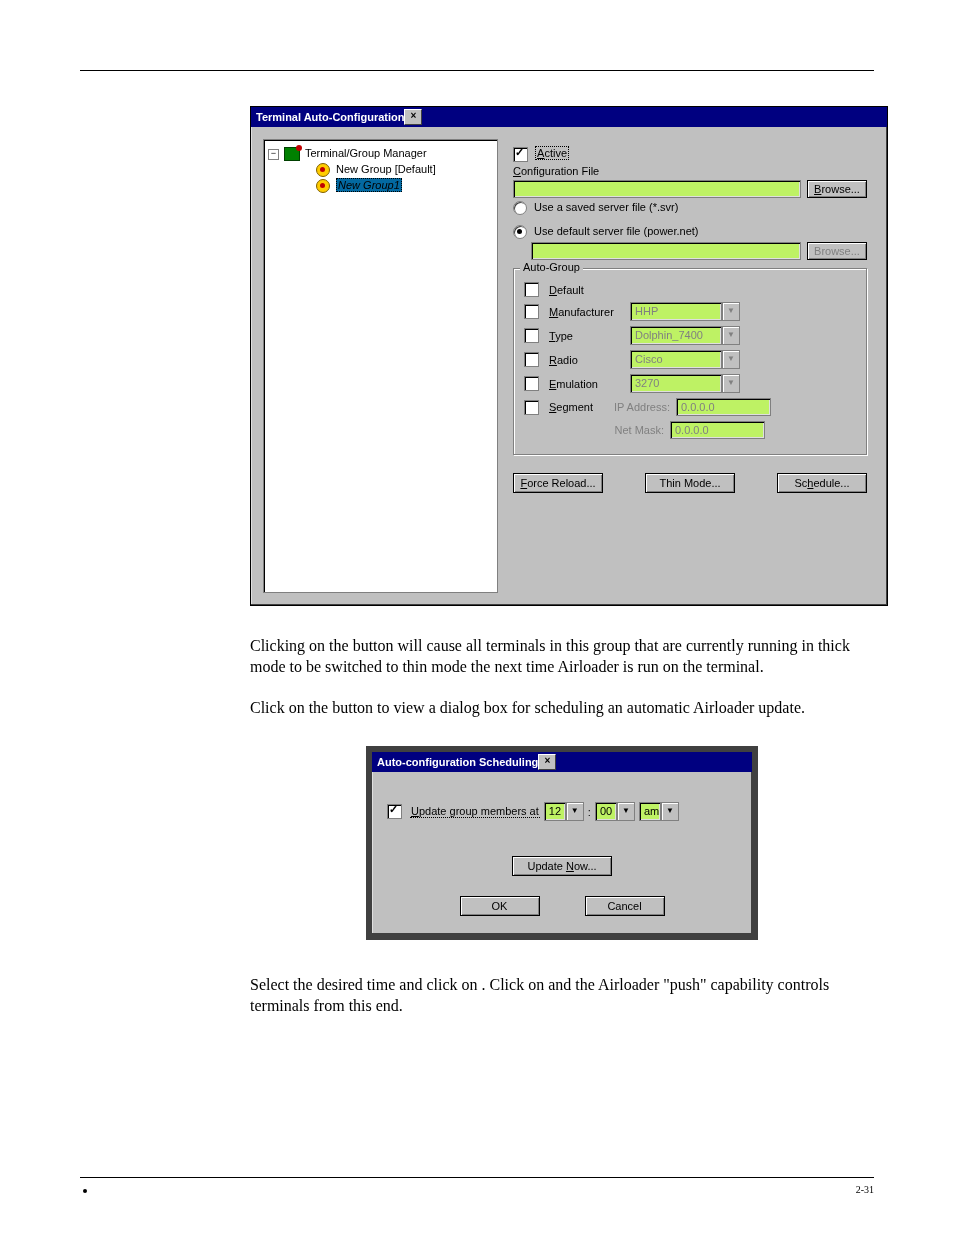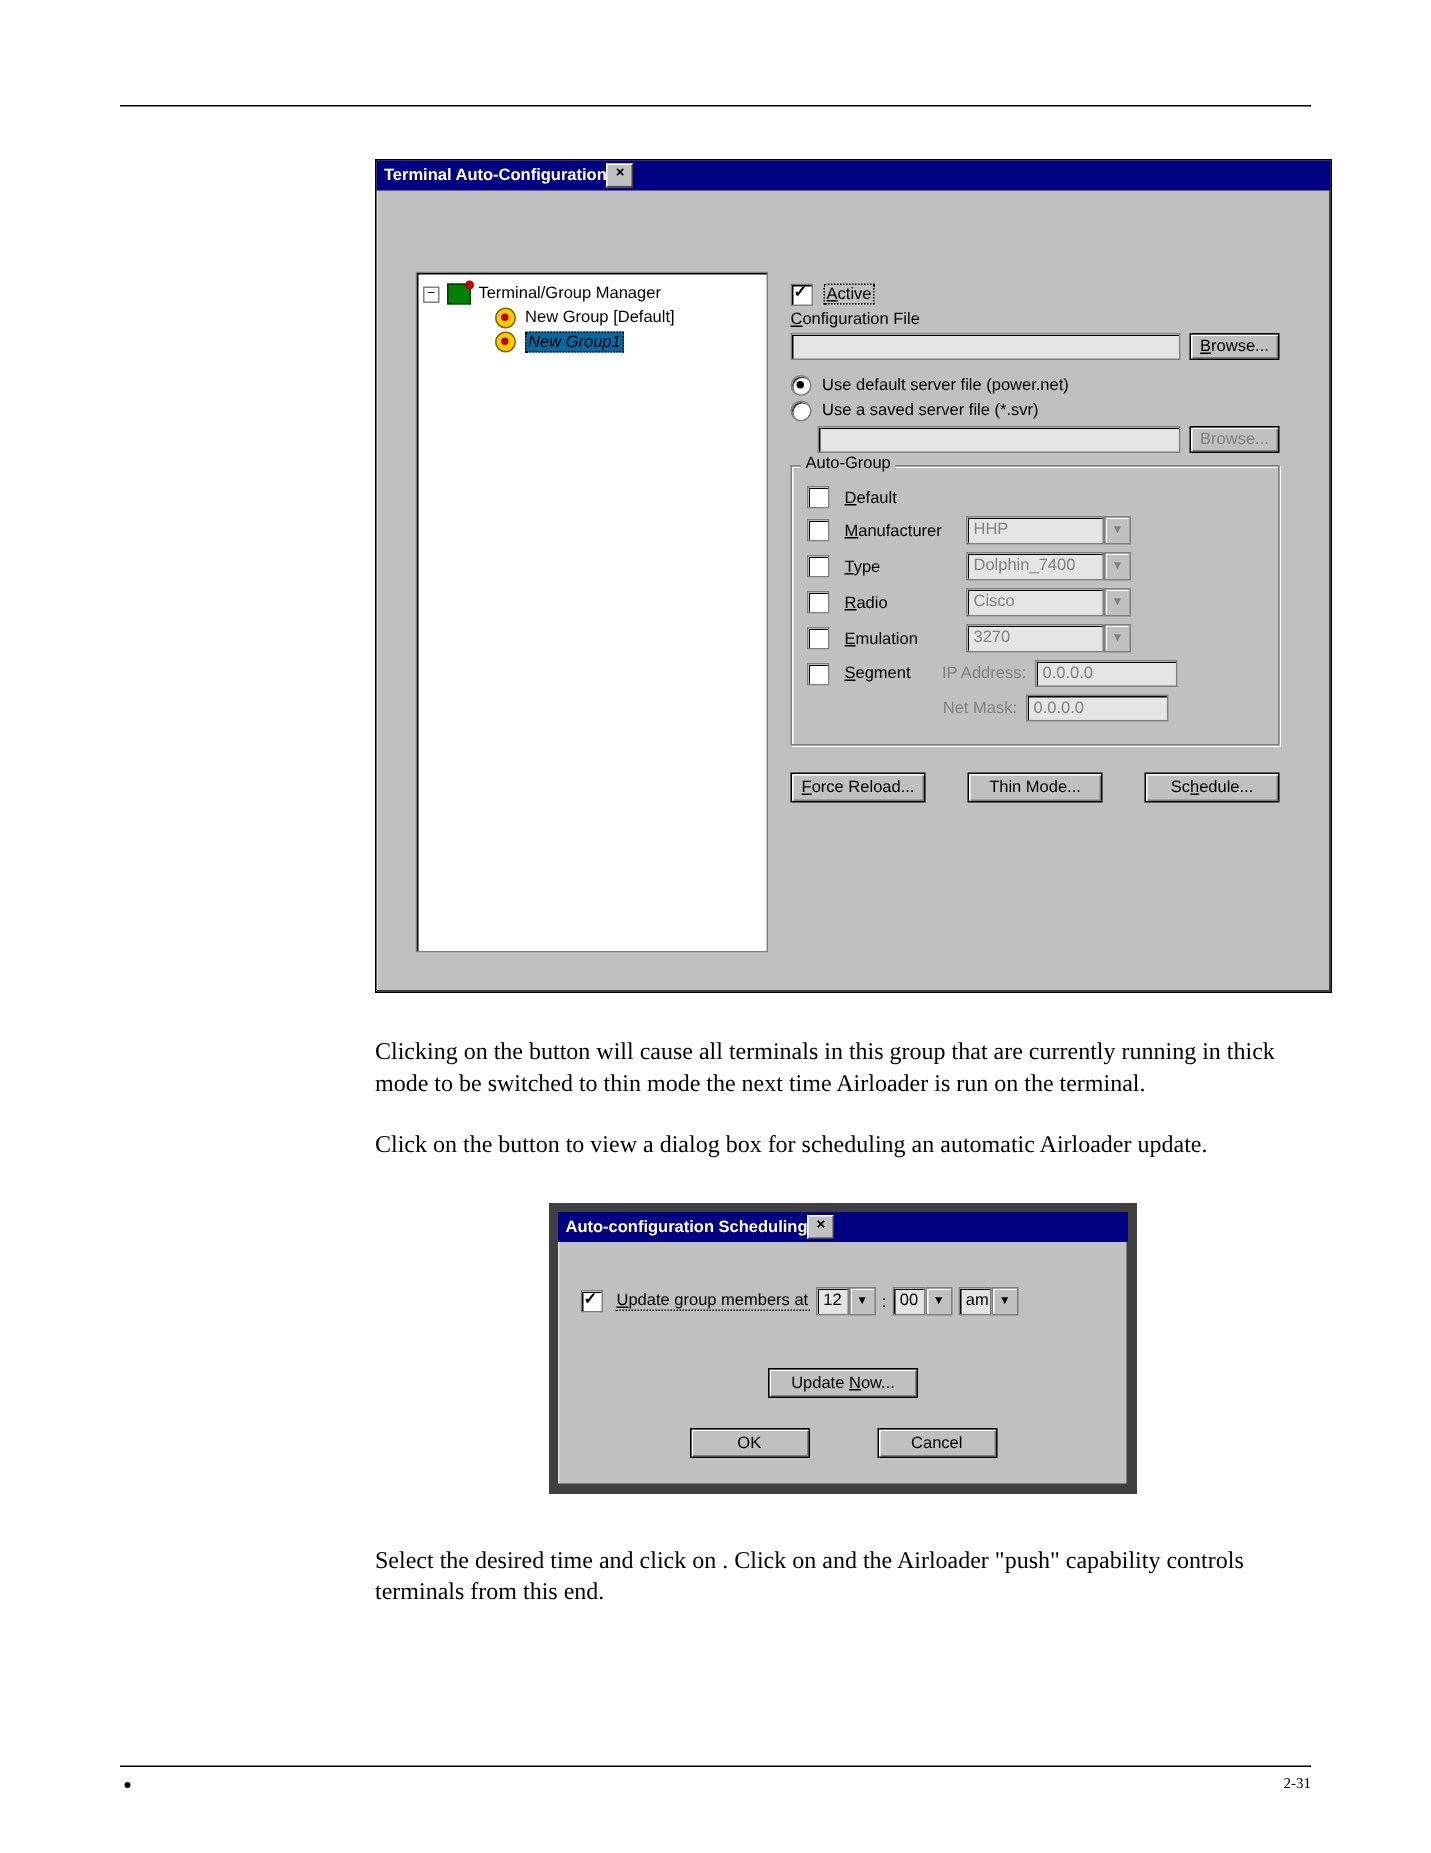--- a/index.html
+++ b/index.html
@@ -50,23 +50,22 @@
     border-bottom-color: #404040;
     color: #000;
     font-family: Arial, sans-serif;
     font-size: 10px;
     font-weight: bold;
     text-align: center;
     line-height: 12px;
   }
   .win-body {
     display: flex;
-    padding: 26px;
+    padding: 12px;
     gap: 10px;
-    margin-top: 28px;
   }
   .tree-pane {
     width: 225px;
     height: 440px;
     background: #fff;
     border: 1px solid #808080;
     box-shadow: inset 1px 1px 0 #000, inset -1px -1px 0 #fff;
     padding: 6px 4px;
     font-size: 11px;
   }
@@ -114,21 +113,21 @@
     vertical-align:middle;margin-right:4px;position:relative;
   }
   .chk.checked::after {
     content:"✓";position:absolute;left:1px;top:-2px;font-size:11px;font-weight:bold;color:#000;
   }
   .active-lbl {
     border:1px dotted #000;padding:0 1px;
   }
   .und { text-decoration: underline; }
   .textfield {
-    background:#e5e5e5;border:1px solid #808080;
+    background:#bef264;border:1px solid #808080;
     box-shadow:inset 1px 1px 0 #000, inset -1px -1px 0 #dfdfdf;
     height:18px;box-sizing:border-box;
     padding: 2px 4px;
     font-size:11px;
   }
   .textfield.disabled { color:#808080; }
   .btn {
     background:#c0c0c0;
     border:1px solid #000;
     box-shadow:inset 1px 1px 0 #fff, inset -1px -1px 0 #808080;
@@ -228,27 +227,27 @@
         <div class="form-pane">
           <div class="row">
             <span class="chk checked"></span>
             <span class="active-lbl"><span class="und">A</span><span>ctive</span></span>
           </div>
           <div class="row"><span class="und">C</span>onfiguration File</div>
           <div class="row" style="display:flex;gap:6px;align-items:center;">
             <div class="textfield" style="flex:1;"></div>
             <button class="btn"><span class="und">B</span>rowse...</button>
           </div>
+          <div class="row">
+            <span class="radio"></span>
+            <span>Use a saved server file (*.svr)</span>
+          </div>
           <div class="row" style="margin-top:10px;">
             <span class="radio sel"></span>
             <span>Use default server file (power.net)</span>
-          </div>
-          <div class="row">
-            <span class="radio"></span>
-            <span>Use a saved server file (*.svr)</span>
           </div>
           <div class="row" style="display:flex;gap:6px;align-items:center;margin-left:18px;">
             <div class="textfield disabled" style="flex:1;"></div>
             <button class="btn disabled"><span>Browse...</span></button>
           </div>
 
           <div class="groupbox">
             <div class="groupbox-title">Auto-Group</div>
             <div class="ag-row">
               <span class="chk"></span>

